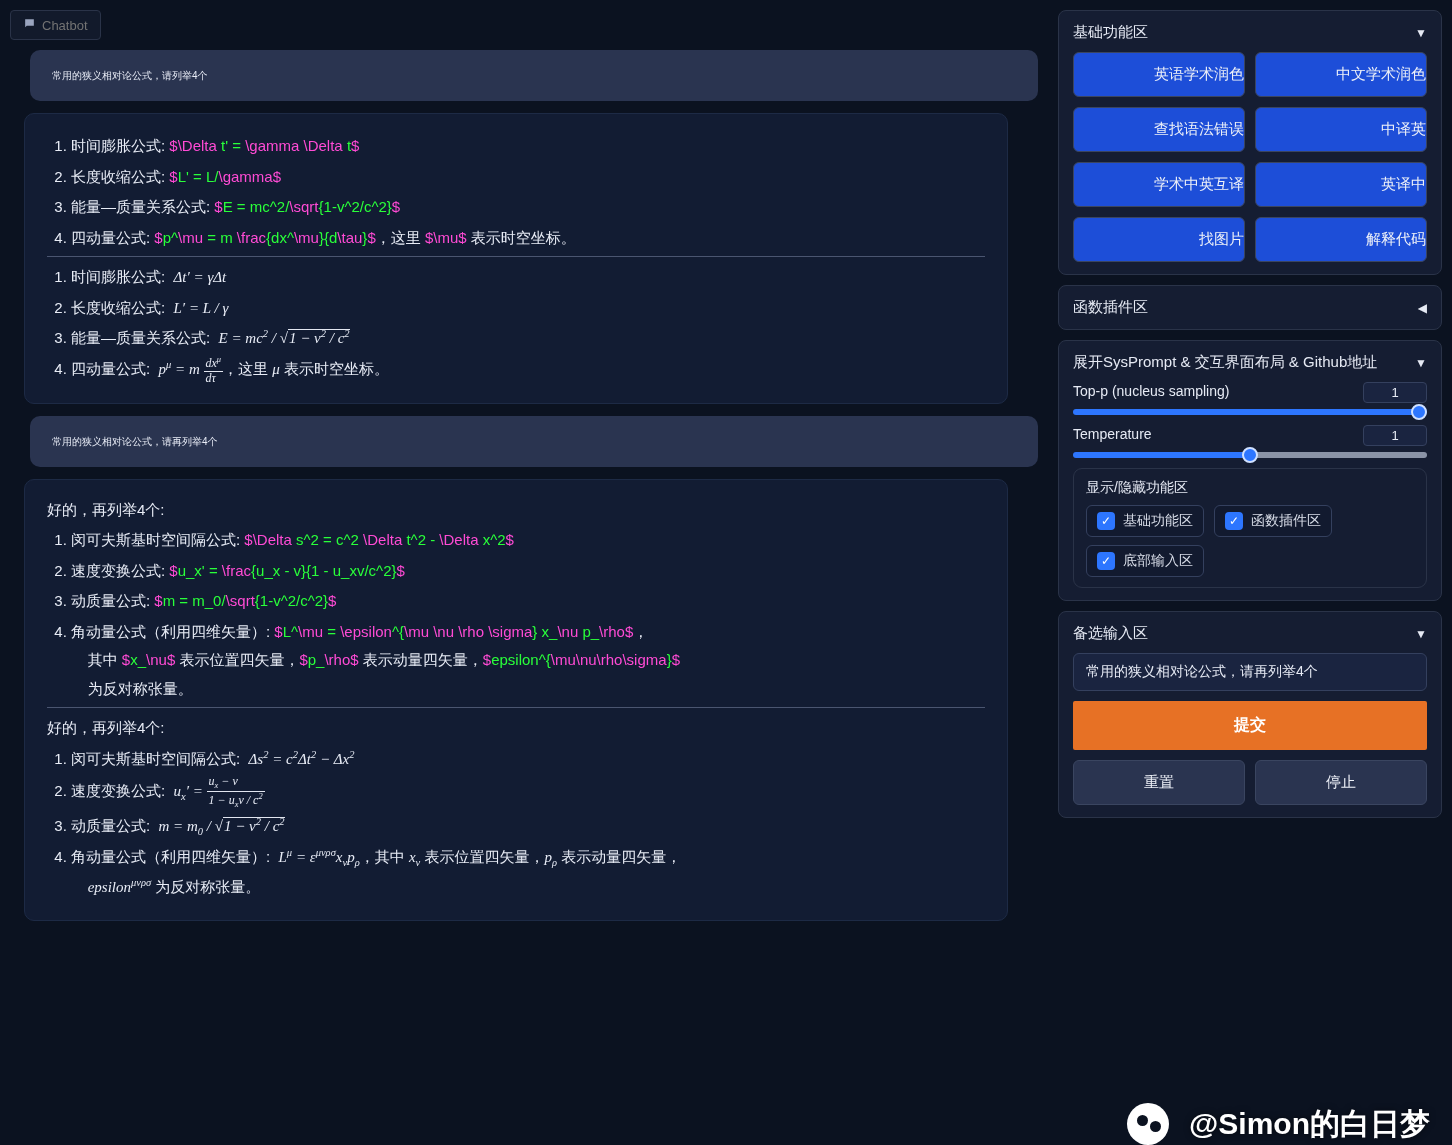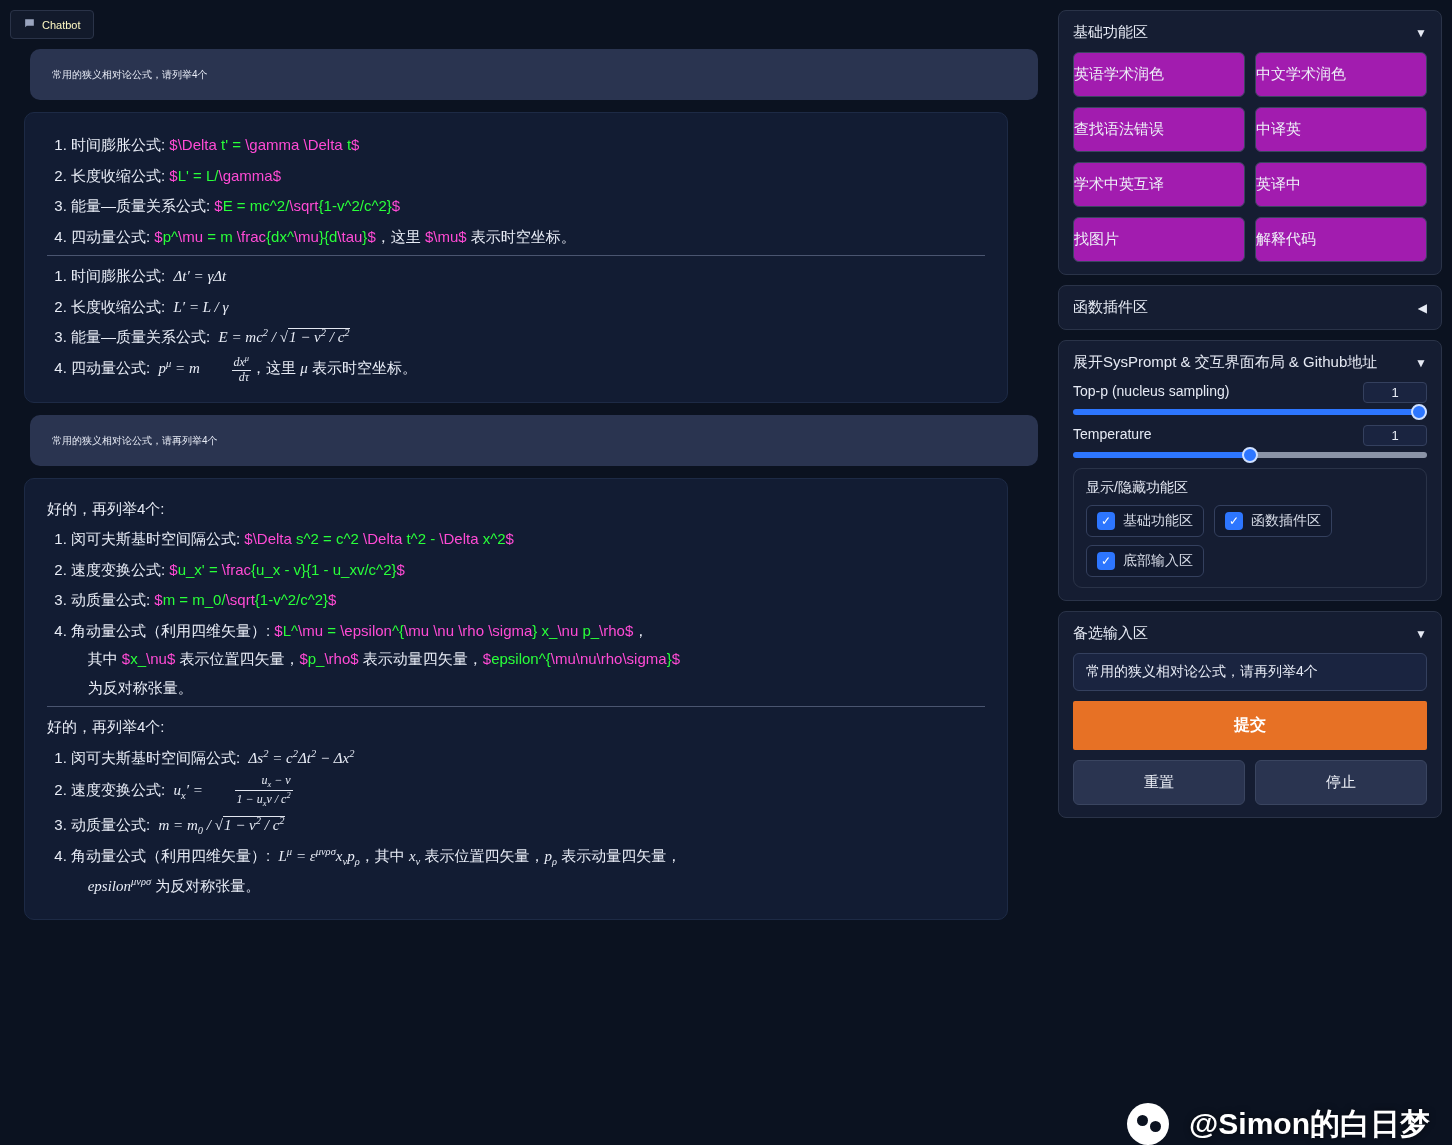--- a/index.html
+++ b/index.html
@@ -28,22 +28,22 @@
     gap: 10px;
   }
   .tab {
     display: inline-flex;
     align-items: center;
     gap: 6px;
     padding: 6px 12px;
     border: 1px solid #2a3348;
     border-radius: 4px;
     background: #121a2b;
-    color: #fef9c3;
-    font-size: 11px;
+    color: #737373;
+    font-size: 13px;
     width: fit-content;
   }
   .tab svg { width: 13px; height: 13px; fill: #9aa5bf; }
   .scroll {
     flex: 1;
     overflow-y: auto;
     padding-right: 6px;
     display: flex;
     flex-direction: column;
     gap: 12px;
@@ -68,21 +68,21 @@
     font-size: 15px;
   }
   ol { padding-left: 24px; }
   li { margin: 2px 0; }
   hr { border: none; border-top: 1px solid #4a5570; margin: 4px 0 6px 0; }
   .latex { color: #29ff3a; }
   .ltx-kw { color: #ff4bd5; }
   .math { font-style: italic; font-family: "Times New Roman", serif; }
   sup { font-size: 0.7em; }
   sub { font-size: 0.7em; }
-  .frac { display: inline-block; vertical-align: middle; text-align: right; font-size: 12px; line-height: 1.1; margin-left: 28px; }
+  .frac { display: inline-block; vertical-align: middle; text-align: left; font-size: 12px; line-height: 1.1; }
   .frac .num { border-bottom: 1px solid #e2e6f0; padding: 0 2px; display:block;}
   .frac .den { padding: 0 2px; display:block;}
   .sqrt { border-top: 1px solid #e2e6f0; padding-left:1px;}
   .radic { font-style: normal; }
 
   .panel {
     background: #151d32;
     border: 1px solid #2a3348;
     border-radius: 8px;
     padding: 12px 14px;
@@ -95,25 +95,25 @@
     color: #e6eaf4;
     cursor: pointer;
   }
   .btn-grid {
     display: grid;
     grid-template-columns: 1fr 1fr;
     gap: 10px;
     margin-top: 10px;
   }
   .fn-btn {
-    background: #a21caf;
+    background: #1d4ed8;
     border: 1px solid #3a4560;
     border-radius: 6px;
     padding: 12px 0;
-    text-align: left;
+    text-align: right;
     color: #eef1f8;
     font-size: 15px;
     cursor: pointer;
   }
   .section-inner { margin-top: 10px; display:flex; flex-direction:column; gap:10px; }
   .label { font-size: 14px; color: #e6eaf4; margin-bottom: 4px; }
   .text-input {
     width: 100%;
     background: #1a2440;
     border: 1px solid #34405e;

